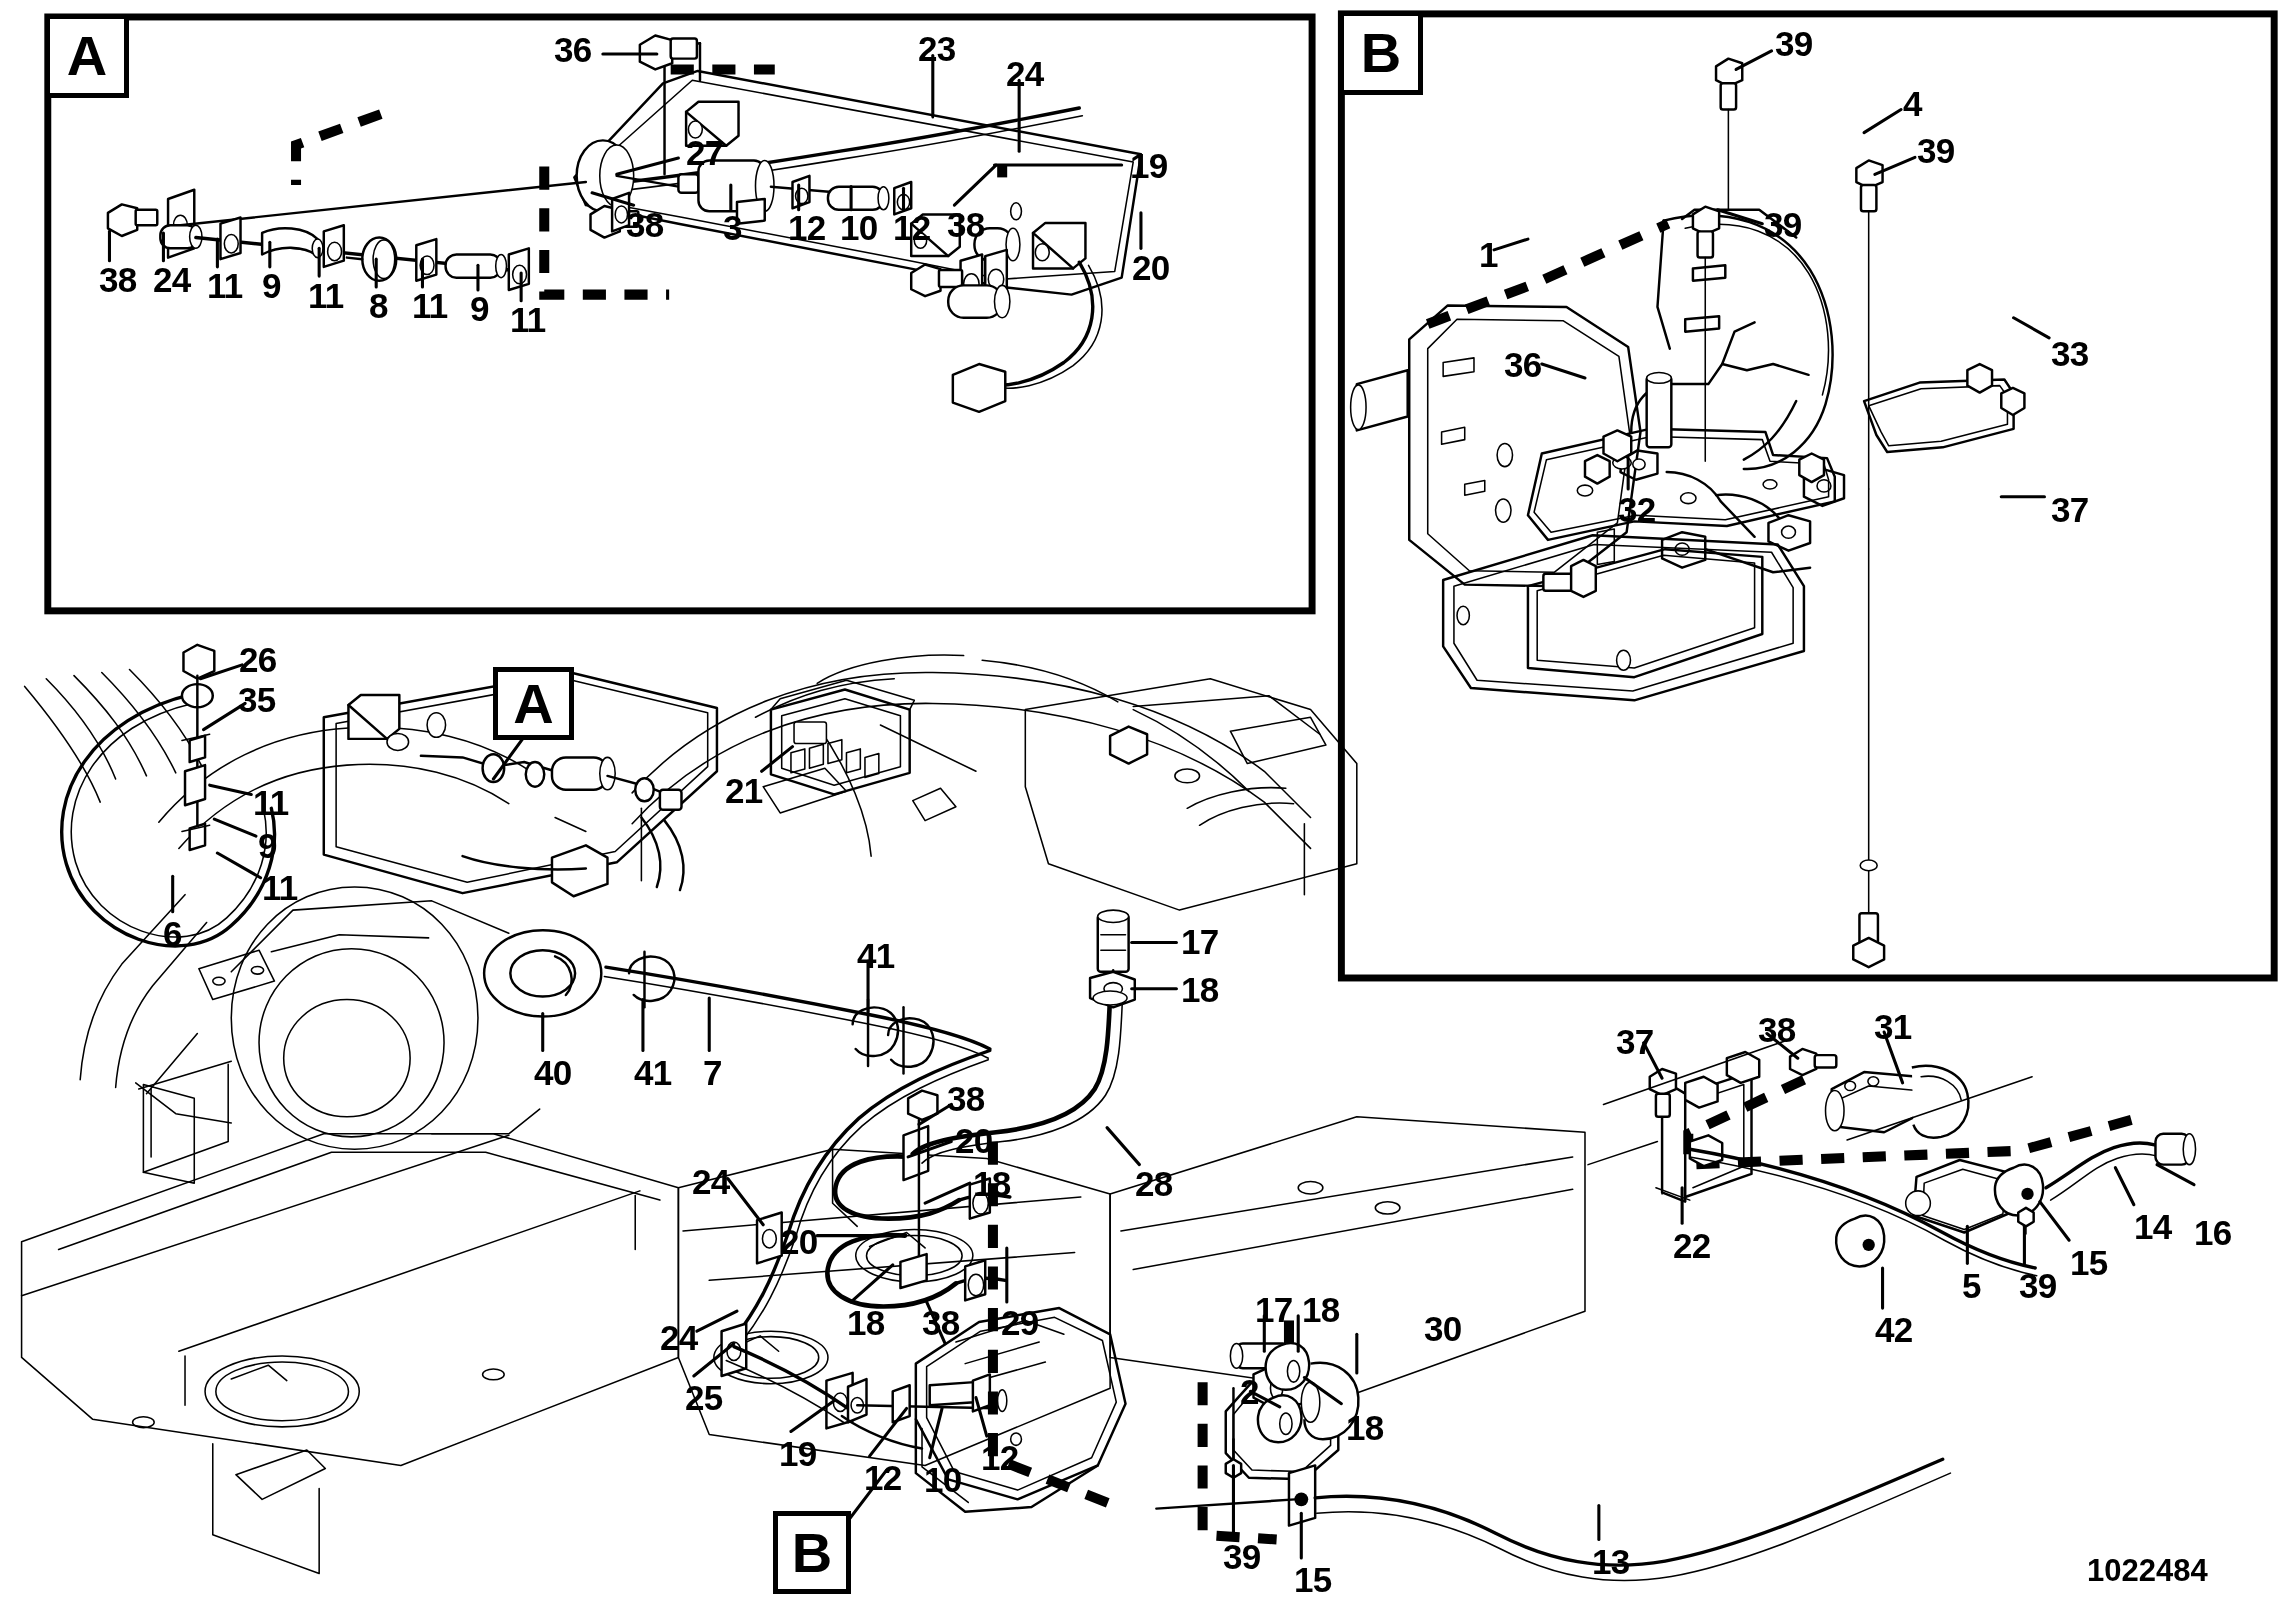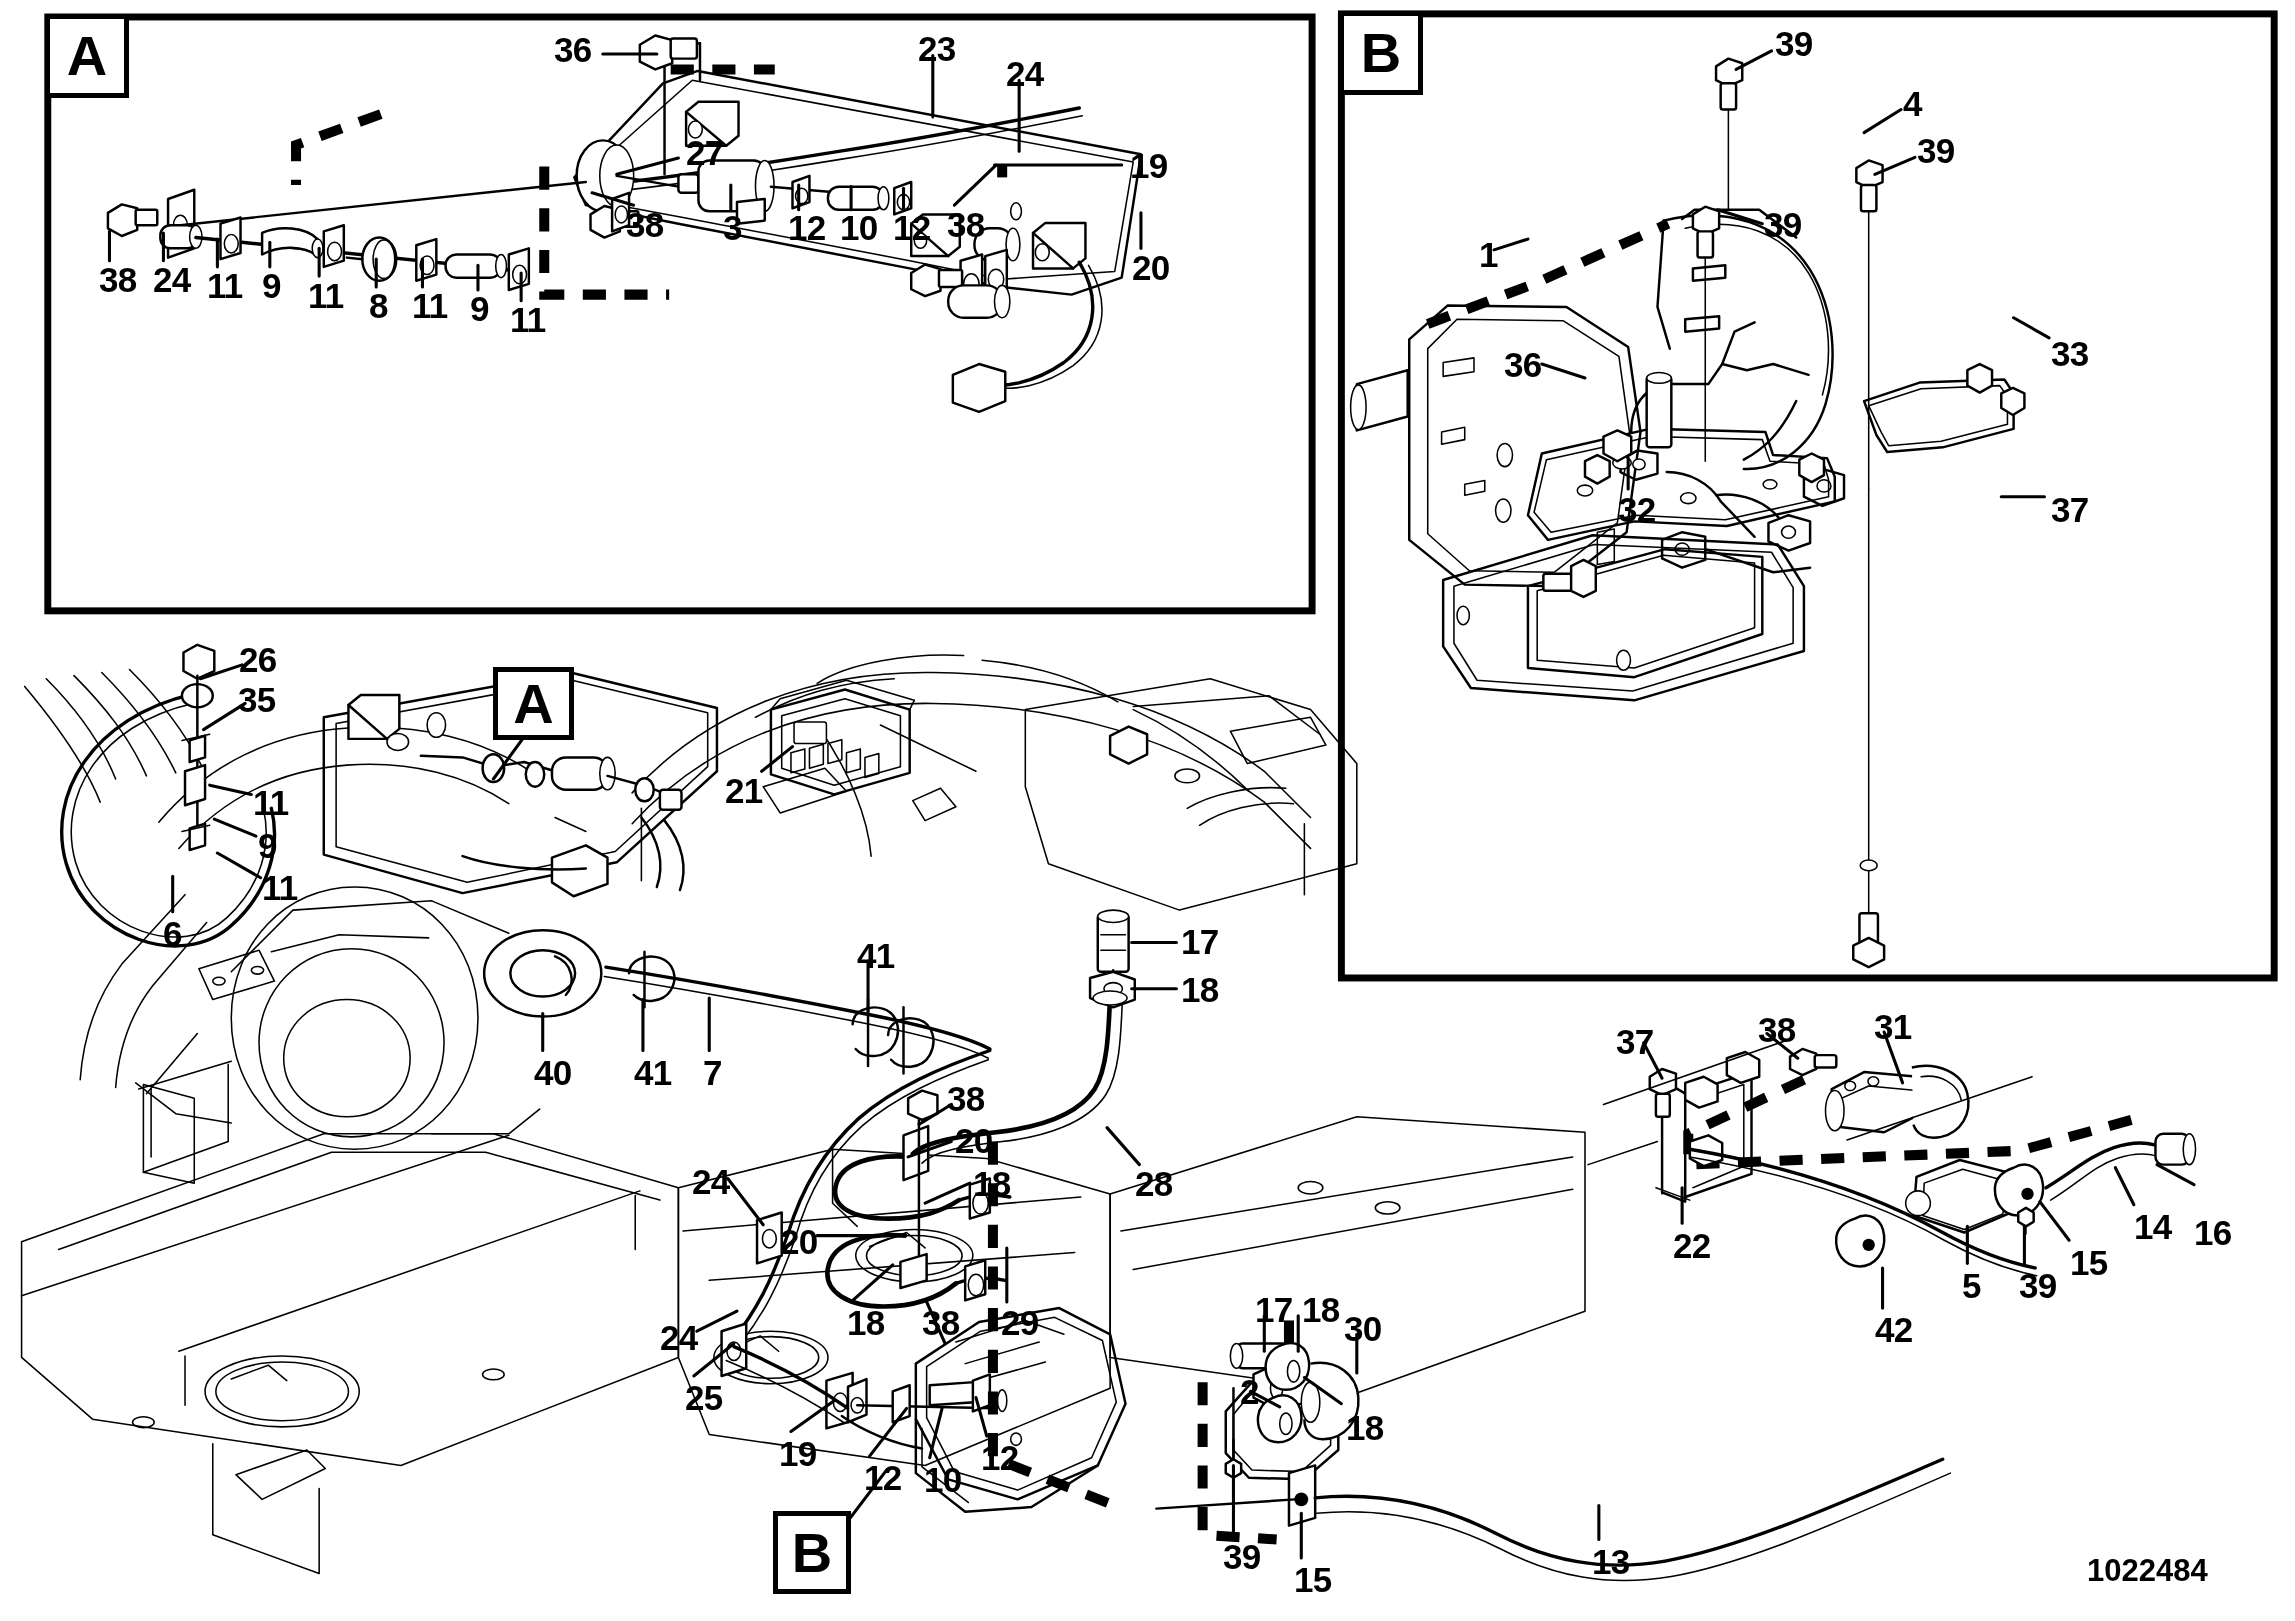--- a/index.html
+++ b/index.html
@@ -784,21 +784,21 @@
       <div class="callout" style="left: 660px; top: 1320px;">24</div>
       <div class="callout" style="left: 685px; top: 1380px;">25</div>
       <div class="callout" style="left: 847px; top: 1305px;">18</div>
       <div class="callout" style="left: 922px; top: 1305px;">38</div>
       <div class="callout" style="left: 779px; top: 1436px;">19</div>
       <div class="callout" style="left: 864px; top: 1460px;">12</div>
       <div class="callout" style="left: 924px; top: 1462px;">10</div>
       <div class="callout" style="left: 981px; top: 1440px;">12</div>
       <div class="callout" style="left: 1255px; top: 1292px;">17</div>
       <div class="callout" style="left: 1302px; top: 1292px;">18</div>
-      <div class="callout" style="left: 1344px; top: 1311px;">30</div>
+      <div class="callout" style="left: 1424px; top: 1311px;">30</div>
       <div class="callout" style="left: 1240px; top: 1374px;">2</div>
       <div class="callout" style="left: 1346px; top: 1410px;">18</div>
       <div class="callout" style="left: 1223px; top: 1539px;">39</div>
       <div class="callout" style="left: 1294px; top: 1562px;">15</div>
       <div class="callout" style="left: 1592px; top: 1544px;">13</div>
       <div class="callout" style="left: 1616px; top: 1024px;">37</div>
       <div class="callout" style="left: 1758px; top: 1012px;">38</div>
       <div class="callout" style="left: 1874px; top: 1009px;">31</div>
       <div class="callout" style="left: 1673px; top: 1228px;">22</div>
       <div class="callout" style="left: 2194px; top: 1187px; margin-top: 28px;">16</div>

